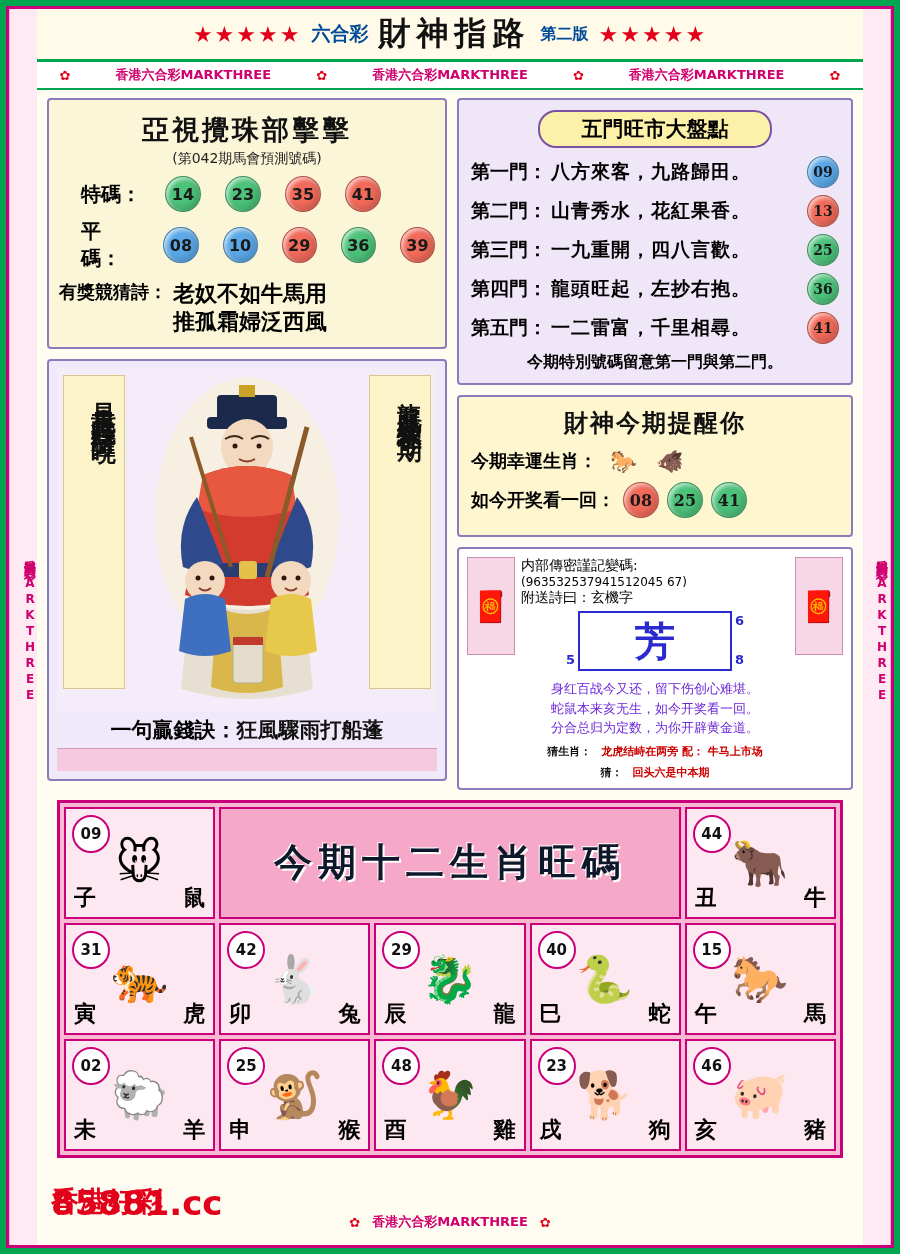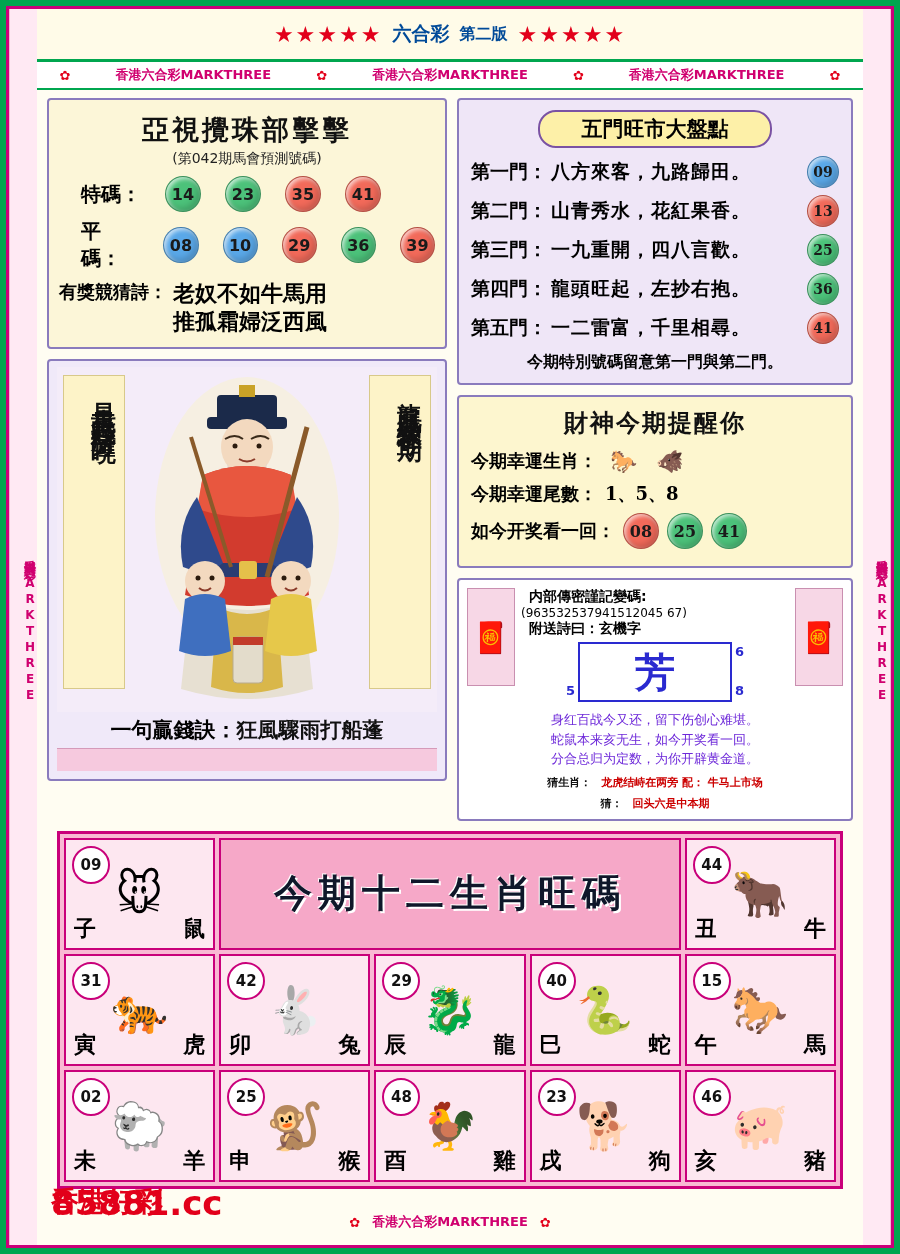--- a/index.html
+++ b/index.html
@@ -141,21 +141,21 @@
   .line{display:flex;align-items:center;gap:8px;margin:7px 0;font-size:18px;
         font-family:"DejaVu Serif","Liberation Serif",serif;font-weight:bold;}
   .zod{width:38px;height:28px;display:flex;align-items:center;justify-content:center;font-size:22px;}
 
   
   .c5{padding:8px;background:#ffffff;}
   .c5top{display:flex;gap:6px;align-items:flex-start;}
   .guard{width:46px;height:96px;background:#f7d7e6;border:1px solid #c98fb0;
          display:flex;align-items:center;justify-content:center;font-size:30px;}
   .c5mid{flex:1;}
-  .c5mid .l1{font-size:14px;font-weight:bold;margin-left:8px;}
+  .c5mid .l1{font-size:14px;font-weight:normal;}
   .c5mid .l2{font-size:12px;}
   .bigchar{
     margin:4px auto 0;width:150px;height:56px;border:2px solid #2a2ad0;background:#fff;
     display:flex;align-items:center;justify-content:center;
     font-size:40px;font-weight:bold;color:#2a2ad0;
     font-family:"DejaVu Serif","Liberation Serif",serif;
   }
   .cornernums{position:relative;width:190px;margin:0 auto;}
   .cn{position:absolute;font-size:13px;font-weight:bold;color:#2a2ad0;}
   .poem{margin-top:8px;text-align:center;}
@@ -223,20 +223,21 @@
     </div>
     <div class="side right">
       <span>香港六合彩MARKTHREE</span>
     </div>
 
     <div class="inner">
 
       <div class="header">
         <span class="stars">★★★★★</span>
         <span class="h-sub">六合彩</span>
+        <span class="h-title">財神指路</span>
         <span class="h-edition">第二版</span>
         <span class="stars">★★★★★</span>
       </div>
 
       <div class="marquee">
         <span class="flower">✿</span>
         <span>香港六合彩MARKTHREE</span>
         <span class="flower">✿</span>
         <span>香港六合彩MARKTHREE</span>
         <span class="flower">✿</span>
@@ -375,24 +376,20 @@
               <div class="note">今期特別號碼留意第一門與第二門。</div>
             </div>
 
             <div class="card pale c4">
               <div class="title-cn t">財神今期提醒你</div>
 
               <div class="line">
                 <span>今期幸運生肖：</span>
                 <span class="zod">🐎</span>
                 <span class="zod">🐗</span>
-              </div>
-              <div class="line">
-                <span>今期幸運尾數：</span>
-                <span>1、5、8</span>
               </div>
               <div class="line">
                 <span>如今开奖看一回：</span>
                 <span class="ball red">08</span>
                 <span class="ball green">25</span>
                 <span class="ball green">41</span>
               </div>
             </div>
 
             <div class="card white c5">

